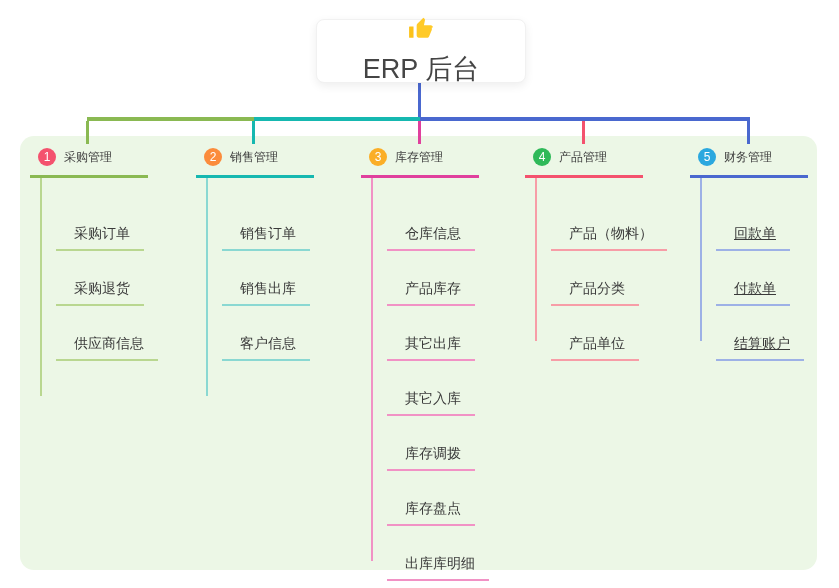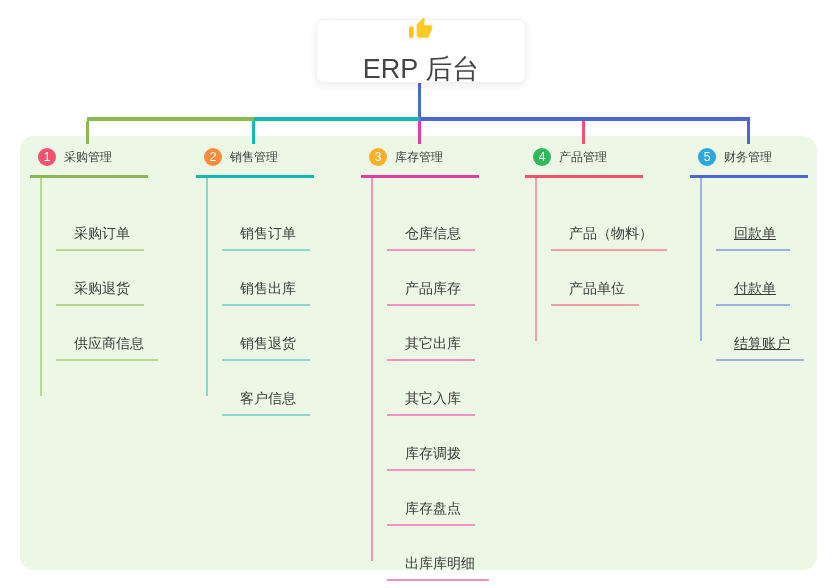--- a/index.html
+++ b/index.html
@@ -131,23 +131,20 @@
     </header>
     <div class="vline"></div>
     <ul class="subs">
       <li>
           <span class="sub">销售订单</span>
         </li>
       <li>
           <span class="sub">销售出库</span>
         </li>
       <li>
-          <span class="sub">销售退货</span>
-        </li>
-      <li>
           <span class="sub">客户信息</span>
         </li>
     </ul>
   </section>
 
   <section class="branch b3">
     <header class="bhead">
       <span class="badge">3</span>
       <span class="blabel">库存管理</span>
     </header>
@@ -181,20 +178,23 @@
     <header class="bhead">
       <span class="badge">4</span>
       <span class="blabel">产品管理</span>
     </header>
     <div class="vline"></div>
     <ul class="subs">
       <li>
           <span class="sub">产品（物料）</span>
         </li>
       <li>
+          <span class="sub">产品分类</span>
+        </li>
+      <li>
           <span class="sub">产品单位</span>
         </li>
     </ul>
   </section>
 
   <section class="branch b5">
     <header class="bhead">
       <span class="badge">5</span>
       <span class="blabel">财务管理</span>
     </header>

